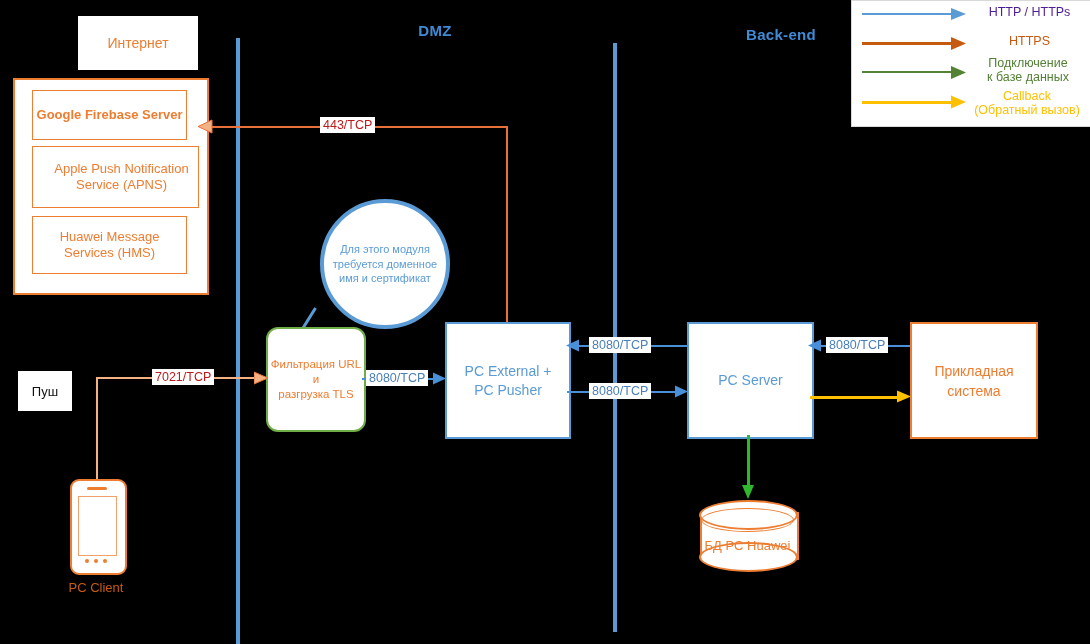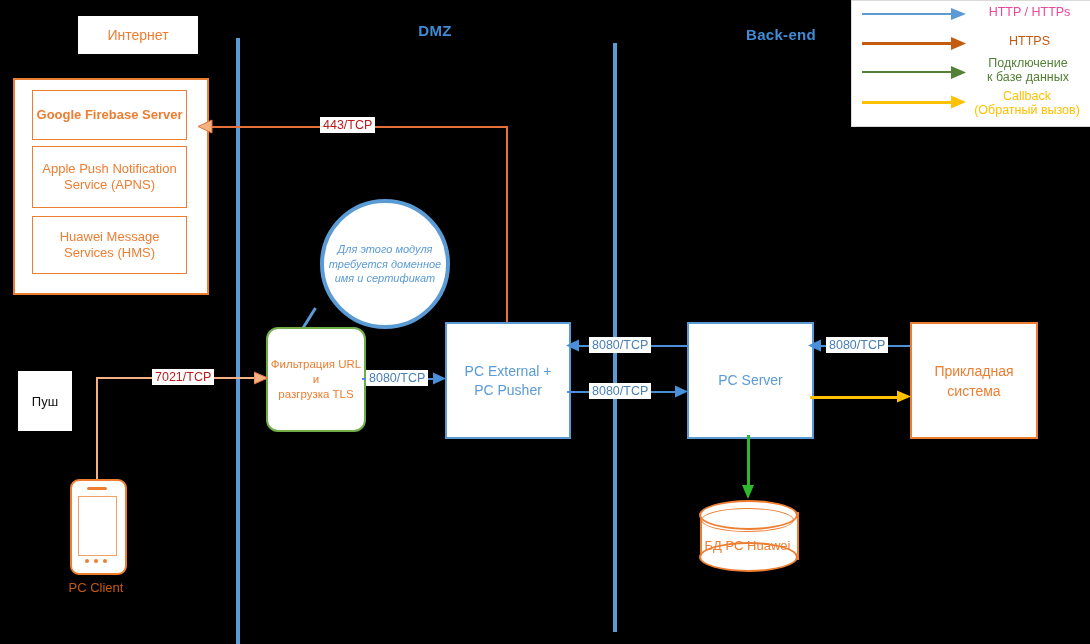--- a/index.html
+++ b/index.html
@@ -3,22 +3,22 @@
 <meta charset="utf-8">
 <style>
   html,body{margin:0;padding:0;background:#000;}
   #stage{position:relative;width:1090px;height:644px;background:#000;overflow:hidden;
          font-family:"Liberation Sans",sans-serif;}
   .abs{position:absolute;}
   .ctr{display:flex;align-items:center;justify-content:center;text-align:center;}
 
   
   .zonelabel{color:#3F8BD6;font-weight:bold;font-size:15px;letter-spacing:.3px;}
-  .chip{background:#fff;color:#ED7D31;font-size:14px;padding:8px 10px;}
-  .chip-dark{background:#fff;color:#111;font-size:13px;padding:20px 7px;}
+  .chip{background:#fff;color:#ED7D31;font-size:14px;padding:16px 10px;}
+  .chip-dark{background:#fff;color:#111;font-size:13px;padding:10px 7px;}
 
   
   .obox{background:#fff;border:2px solid #ED7D31;}
   .oboxin{background:#fff;border:1.5px solid #ED7D31;color:#ED7D31;font-size:13px;line-height:16px;}
   .bbox{background:#fff;border:2px solid #5B9BD5;color:#5B9BD5;font-size:14px;line-height:19px;}
   .gbox{background:#fff;border:2px solid #70AD47;border-radius:12px;color:#ED7D31;font-size:11.5px;line-height:15px;}
   .obox2{background:#fff;border:2.5px solid #ED7D31;color:#ED7D31;font-size:14px;line-height:20px;}
 
   
   .ln{position:absolute;}
@@ -66,33 +66,33 @@
 
   <div class="ln vline abs" style="left:236px;top:38px;height:606px;"></div>
   <div class="ln vline abs" style="left:613px;top:43px;height:589px;"></div>
 
   <div class="abs chip ctr" style="left:78px;top:16px;width:100px;height:22px;">Интернет</div>
   <div class="abs zonelabel ctr" style="left:400px;top:20px;width:70px;height:20px;">DMZ</div>
   <div class="abs zonelabel ctr" style="left:718px;top:24px;width:86px;height:20px;margin-left:20px;">Back-end</div>
 
   <div class="abs obox" style="left:13px;top:78px;width:192px;height:213px;"></div>
   <div class="abs oboxin ctr" style="left:32px;top:90px;width:153px;height:48px;font-weight:bold;">Google Firebase Server</div>
-  <div class="abs oboxin ctr" style="left:32px;top:146px;width:153px;height:60px;">Apple Push Notification Service (APNS)</div>
+  <div class="abs oboxin ctr" style="left:32px;top:146px;width:153px;height:60px;padding-left:12px;">Apple Push Notification Service (APNS)</div>
   <div class="abs oboxin ctr" style="left:32px;top:216px;width:153px;height:56px;">Huawei Message Services (HMS)</div>
 
   <div class="ln v-or abs" style="left:506px;top:126px;height:197px;"></div>
   <div class="ln h-or abs" style="left:210px;top:126px;width:298px;"></div>
   <svg class="abs" style="left:198px;top:119px;width:16px;height:15px;" viewBox="0 0 16 15">
     <polygon points="0,7.5 14,1 14,14" fill="#F4B183" stroke="#E8703A" stroke-width="1"></polygon>
   </svg>
   <div class="abs portlab or" style="left:320px;top:117px;">443/TCP</div>
 
   <div class="abs tail" style="left:314px;top:308px;width:3px;height:28px;transform:rotate(32deg);transform-origin:top center;"></div>
   <div class="abs taildot" style="left:308px;top:331px;"></div>
-  <div class="abs callout ctr" style="left:320px;top:199px;width:122px;height:122px;flex-direction:column;font-style:italic;">
+  <div class="abs callout ctr" style="left:320px;top:199px;width:122px;height:122px;flex-direction:column;">
     <div>Для этого модуля</div>
     <div>требуется доменное</div>
     <div>имя и сертификат</div>
   </div>
 
   <div class="abs gbox ctr" style="left:266px;top:327px;width:96px;height:101px;flex-direction:column;">
     <div>Фильтрация URL</div>
     <div>и</div>
     <div>разгрузка TLS</div>
   </div>
@@ -167,21 +167,21 @@
   <div class="dot" style="left:94px;top:559px;"></div>
   <div class="dot" style="left:103px;top:559px;"></div>
   <div class="phone-label" style="left:46px;top:580px;width:100px;">PC Client</div>
 
   <div id="legend" class="abs" style="left:851px;top:0px;width:239px;height:125px;">
 
     <div class="lgrow" style="left:10px;top:12px;width:92px;height:2px;background:#5B9BD5;"></div>
     <svg class="lgrow" style="left:99px;top:6px;width:16px;height:14px;" viewBox="0 0 16 14">
       <polygon points="15,7 0,1 0,13" fill="#5B9BD5"></polygon>
     </svg>
-    <div class="lgtext" style="left:120px;top:4px;width:115px;color:#ec4899;">
+    <div class="lgtext" style="left:120px;top:4px;width:115px;color:#4c1d95;">
       <div>HTTP / HTTPs</div>
     </div>
 
     <div class="lgrow" style="left:10px;top:41px;width:92px;height:2.5px;background:#C55A11;"></div>
     <svg class="lgrow" style="left:99px;top:35px;width:16px;height:15px;" viewBox="0 0 16 15">
       <polygon points="15,7.5 0,1 0,14" fill="#C55A11"></polygon>
     </svg>
     <div class="lgtext" style="left:120px;top:33px;width:115px;color:#C55A11;">
       <div>HTTPS</div>
     </div>

